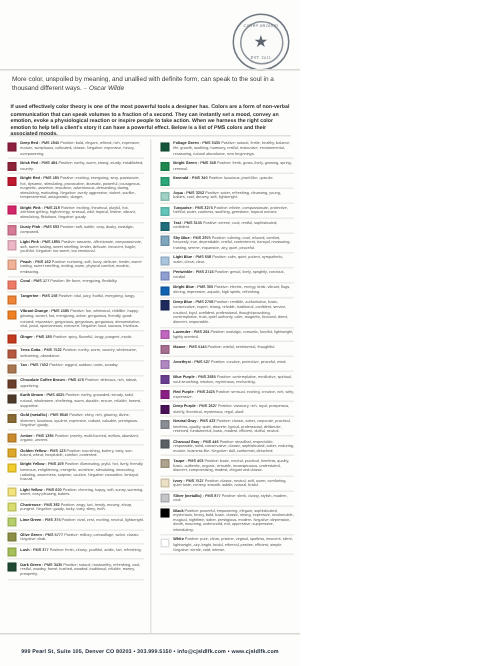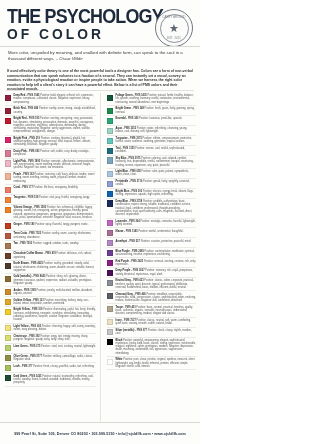--- a/index.html
+++ b/index.html
@@ -132,24 +132,20 @@
     font-size:3.6px;font-weight:bold;color:#1d2a3a;letter-spacing:0.1px;
     text-align:center;
   }
 </style>
 </head>
 <body>
 
 <div class="page">
 
   <div class="header">
-    <div class="title-block">
-      <div class="title-main">THE PSYCHOLOGY</div>
-      <div class="title-sub">OF COLOR</div>
-    </div>
     <div class="badge">
       <div class="badge-inner">
         <span class="badge-arc-top">CARRY AROUND</span>
         <span class="badge-star">★</span>
         <span class="badge-arc-bot">EST. 2011</span>
       </div>
     </div>
     <div class="hdr-rule"></div>
   </div>
 

